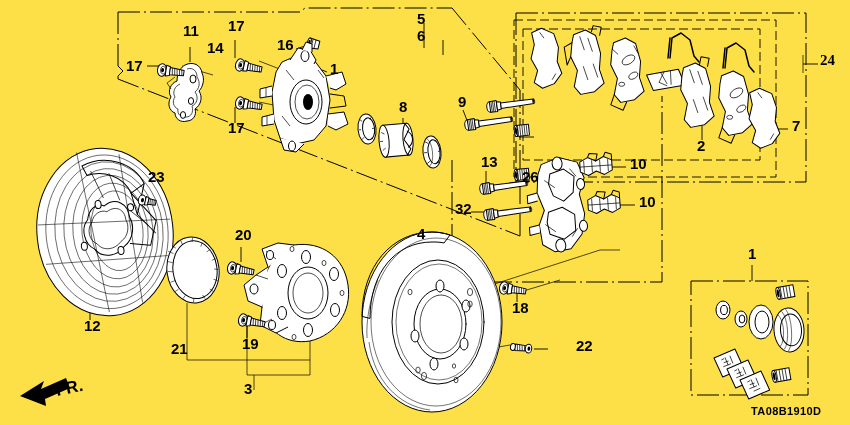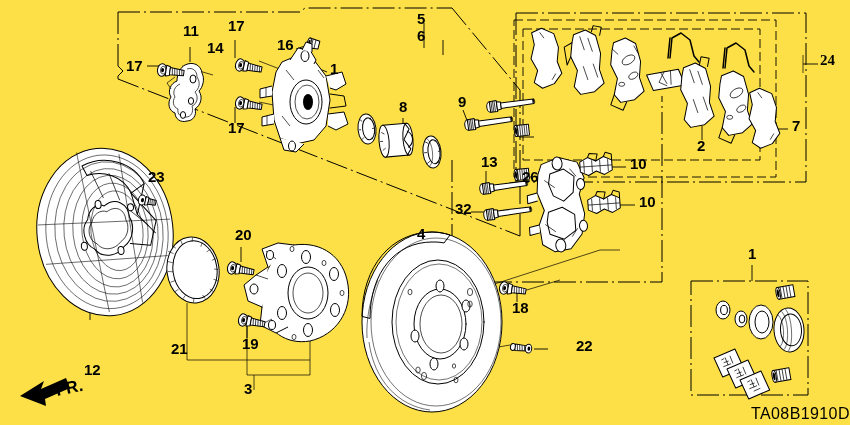--- a/index.html
+++ b/index.html
@@ -1,20 +1,20 @@
 <!DOCTYPE html>
 <html><head>
 <meta charset="utf-8">
 <style>
   html,body{margin:0;padding:0;background:#fff;}
   body{font-family:"Liberation Sans",sans-serif;}
   #stage{position:relative;width:850px;height:425px;background:#fde047;overflow:hidden;}
   #svgroot{position:absolute;left:0;top:0;width:850px;height:425px;}
   .lbl{position:absolute;font-family:"Liberation Sans",sans-serif;font-size:15px;font-weight:700;color:#000;white-space:nowrap;line-height:1;}
-  .partno{position:absolute;font-family:"Liberation Sans",sans-serif;font-size:16px;font-weight:400;color:#000;letter-spacing:.4px;text-align:right;}
+  .partno{position:absolute;font-family:"Liberation Sans",sans-serif;font-size:11px;font-weight:700;color:#000;letter-spacing:.4px;text-align:right;}
   .frtxt{position:absolute;font-family:"Liberation Sans",sans-serif;font-size:17px;font-weight:700;color:#000;transform:rotate(-12deg);transform-origin:left bottom;}
 </style>
 </head>
 <body>
 
 <div id="stage">
 
 <svg id="svgroot" viewBox="0 0 850 425" xmlns="http://www.w3.org/2000/svg">
   <defs>
     <style>
@@ -513,21 +513,21 @@
 <div class="lbl" style="left:458px;top:94px;">9</div>
 <div class="lbl" style="left:522px;top:129px;margin-top:40px;">26</div>
 <div class="lbl" style="left:481px;top:154px;">13</div>
 <div class="lbl" style="left:455px;top:201px;">32</div>
 <div class="lbl" style="left:630px;top:156px;">10</div>
 <div class="lbl" style="left:639px;top:194px;">10</div>
 <div class="lbl" style="left:697px;top:138px;">2</div>
 <div class="lbl" style="left:792px;top:118px;">7</div>
 <div class="lbl" style="left:820px;top:53px;font-family:Liberation Serif, serif;">24</div>
 <div class="lbl" style="left:148px;top:169px;">23</div>
-<div class="lbl" style="left:84px;top:318px;margin-top:44px;">12</div>
+<div class="lbl" style="left:84px;top:318px;">12</div>
 <div class="lbl" style="left:171px;top:300px;margin-top:41px;">21</div>
 <div class="lbl" style="left:235px;top:227px;">20</div>
 <div class="lbl" style="left:242px;top:336px;">19</div>
 <div class="lbl" style="left:244px;top:381px;">3</div>
 <div class="lbl" style="left:417px;top:226px;">4</div>
 <div class="lbl" style="left:512px;top:300px;">18</div>
 <div class="lbl" style="left:576px;top:338px;">22</div>
 <div class="lbl" style="left:748px;top:246px;">1</div>
 
 <div class="frtxt" style="left:58px;top:381px;">FR.</div>

